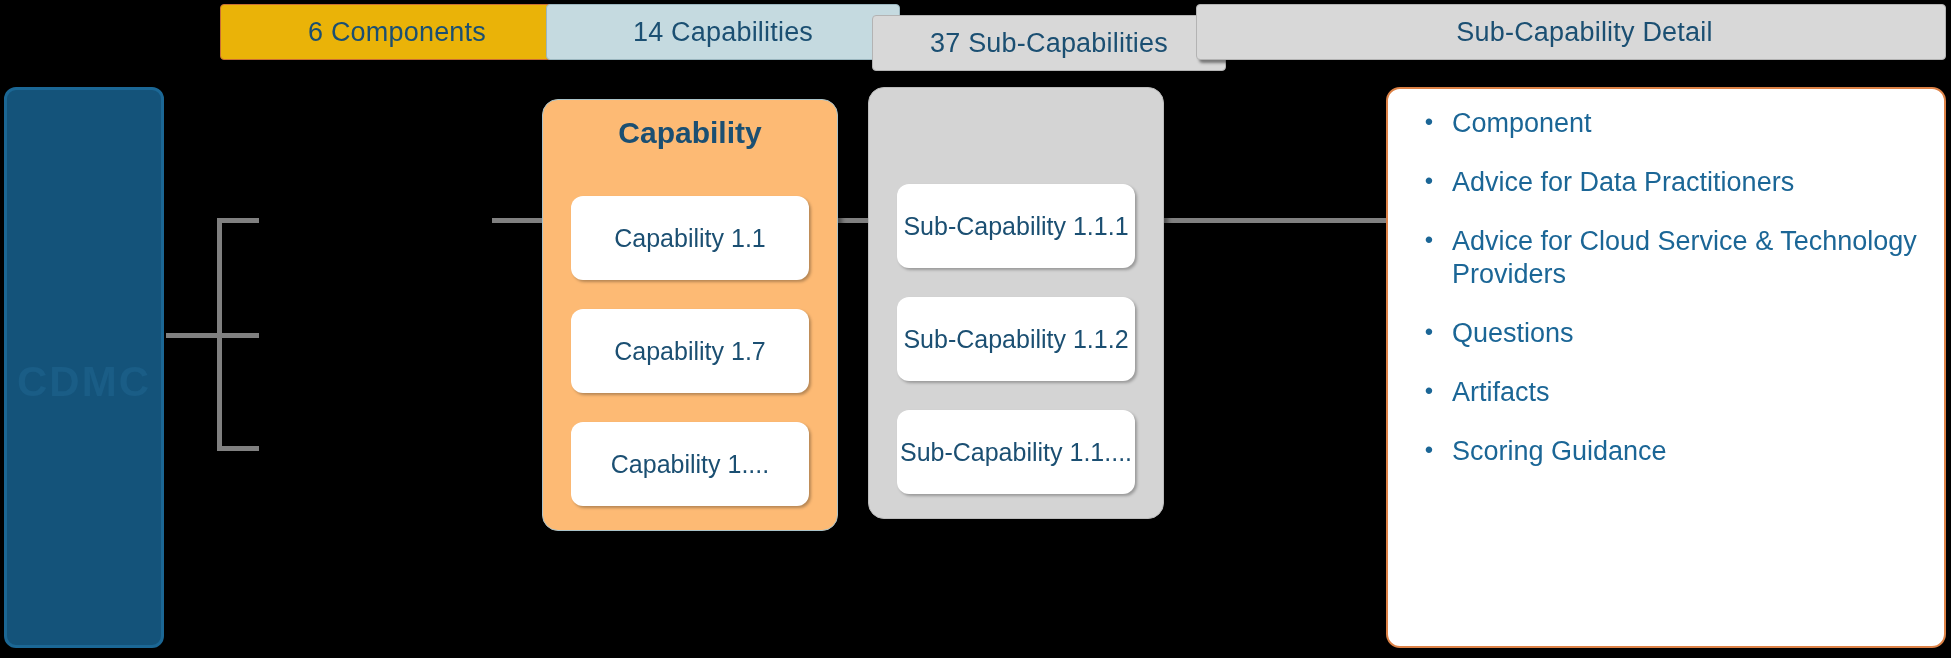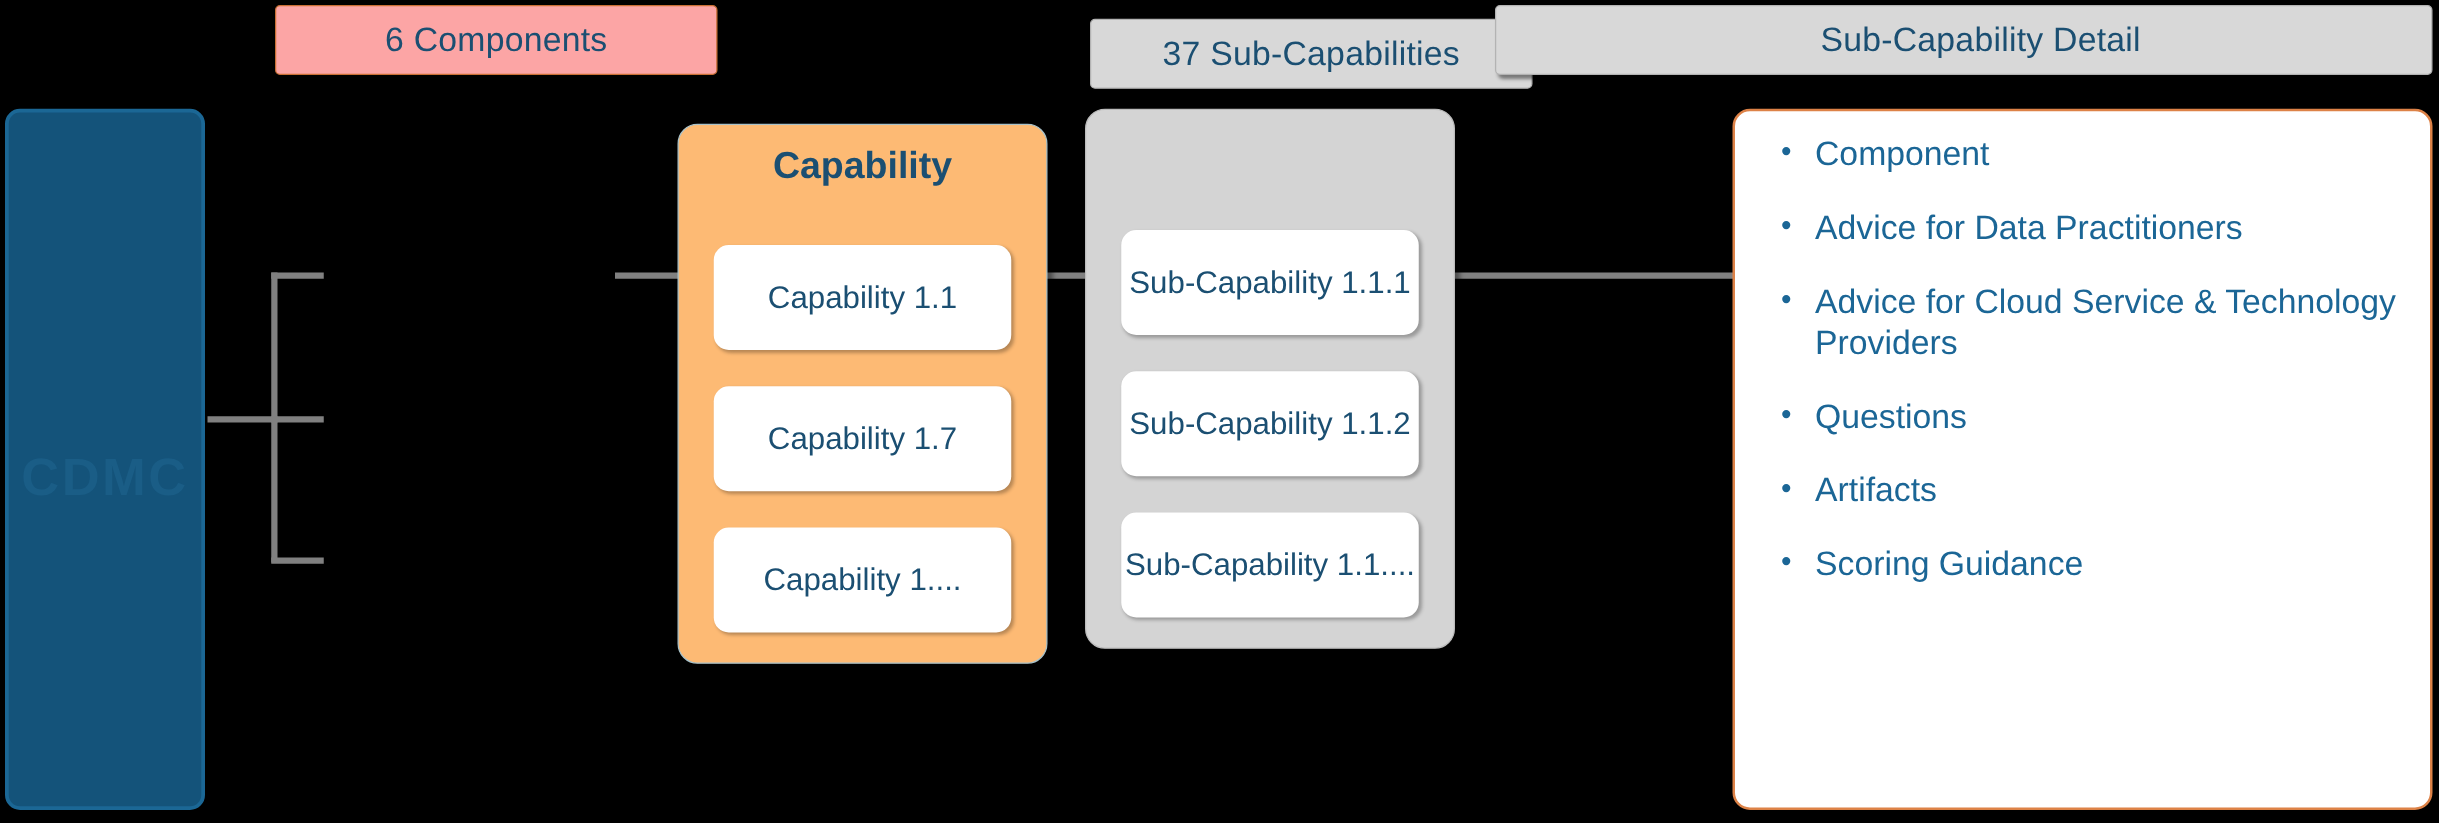--- a/index.html
+++ b/index.html
@@ -13,21 +13,21 @@
 
   
   .hdr {
     position: absolute; top: 4px; height: 56px;
     border-radius: 4px;
     display: flex; align-items: center; justify-content: center;
     color: #1b4f72; font-size: 27px; letter-spacing: .2px;
     box-shadow: 3px 3px 3px rgba(0,0,0,.45);
     border: 1px solid rgba(0,0,0,.18);
   }
-  .hdr-orange { background: #fca5a5; border-color: #c96f34; align-items: center; }
+  .hdr-orange { background: #eab308; border-color: #c96f34; align-items: center; }
   .hdr-blue   { background: #c5dae0; border-color: #9bb6bf; }
   .hdr-gray   { background: #d8d8d8; border-color: #b3b3b3; }
 
   
   #cdmc-panel {
     position: absolute; left: 4px; top: 87px;
     width: 160px; height: 561px;
     background: #14537a;
     border: 3px solid #1b6795;
     border-radius: 12px;
@@ -100,20 +100,23 @@
   .conn-v { width: 5px; }
 </style>
 </head>
 <body>
 
 <div id="stage">
 
   <div class="hdr hdr-orange" style="left:220px; width:354px;">
     <span>6 Components</span>
   </div>
+  <div class="hdr hdr-blue" style="left:546px; width:354px;">
+    <span>14 Capabilities</span>
+  </div>
   <div class="hdr hdr-gray" style="left:872px; width:354px;margin-top:11px;">
     <span>37 Sub-Capabilities</span>
   </div>
   <div class="hdr hdr-gray" style="left:1196px; width:750px;padding-left:27px;">
     <span>Sub-Capability  Detail</span>
   </div>
 
   <div class="conn conn-h" style="left:166px; top:333px; width:56px;"></div>
   <div class="conn conn-v" style="left:217px; top:218px; height:232px;"></div>
   <div class="conn conn-h" style="left:217px; top:218px; width:42px;"></div>

